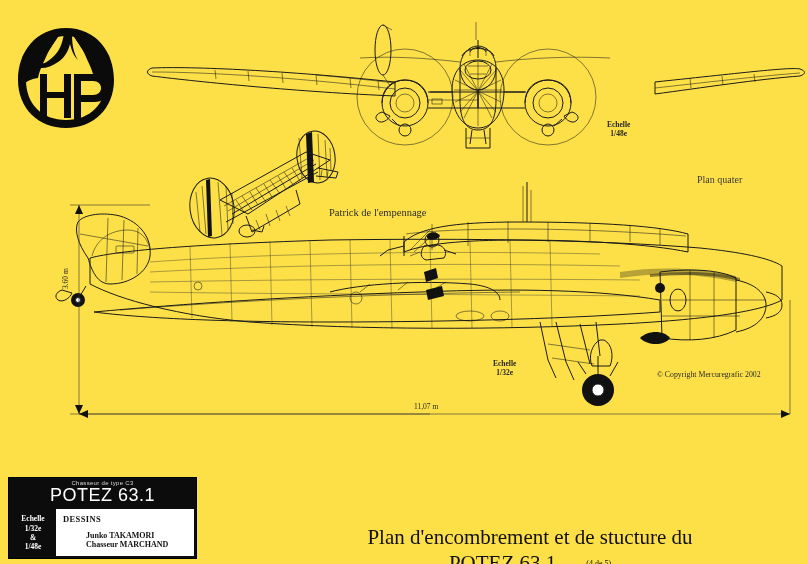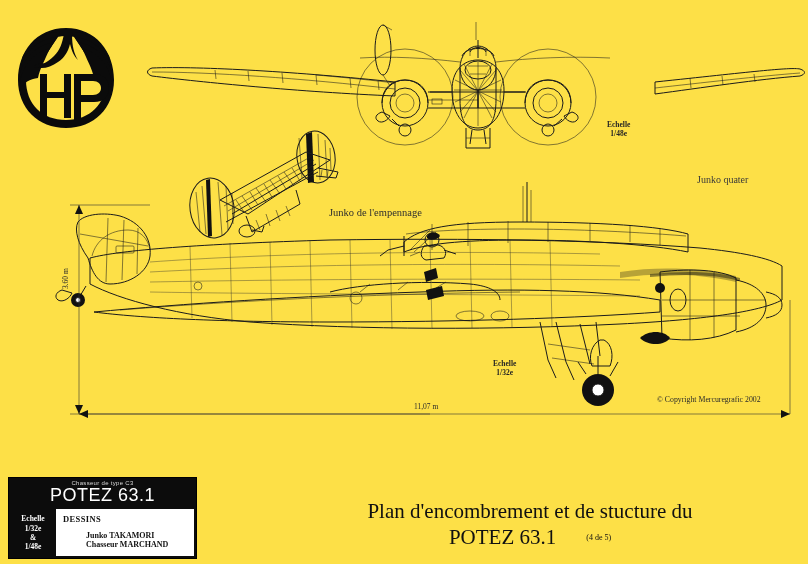--- a/index.html
+++ b/index.html
@@ -35,21 +35,21 @@
     color: #242424;
     white-space: pre;
     line-height: 1.15;
   }
   .lbl-scale { font-size: 7.5px; text-align: center; font-weight: 600; }
 
   #echelle-48  { left: 607px; top: 121px; }
   #echelle-32  { left: 493px; top: 360px; }
   #plan-quater { left: 697px; top: 174px; font-size: 10px; color: #3a3a3a; }
   #detail-emp  { left: 329px; top: 207px; font-size: 10.5px; color: #2e2e2e; }
-  #copyright   { left: 657px; top: 396px; font-size: 7.8px; color: #2a2a2a; }
+  #copyright   { left: 657px; top: 371px; font-size: 7.8px; color: #2a2a2a; }
   #dim-len     { left: 414px; top: 403px; font-size: 7.5px; color: #2a2a2a; }
   #dim-height  {
     left: 62px; top: 289px; font-size: 7.5px; color: #2a2a2a;
     transform: rotate(-90deg); transform-origin: left top;
   }
 
   
   #titleblock {
     left: 8px; top: 477px; width: 187px; height: 80px;
     background: #0c0c0c;
@@ -93,21 +93,21 @@
   #tb-name-0 { top: 22px; }
   #tb-name-1 { top: 31px; }
 
   
   #caption {
     left: 262px; top: 498px; width: 536px;
     text-align: center;
     font-family: "Liberation Serif", serif;
     color: #101010;
   }
-  #caption-l1 { font-size: 21px; line-height: 1.25; }
+  #caption-l1 { font-size: 21px; line-height: 1.25; margin-top: 26px; }
   #caption-l2 { font-size: 21px; line-height: 1.25; }
   #caption-page { font-size: 8px; vertical-align: 4px; margin-left: 30px; }
 </style>
 </head>
 <body>
 
 <div class="sheet">
 
   <div class="abs" id="logo">
     <svg viewBox="0 0 108 112" width="108" height="112">
@@ -421,23 +421,23 @@
         <path class="blk" d="M790 414 L781 410 L781 418 Z"></path>
         <path class="dim" d="M790 300 L790 414"></path>
       </g>
     </svg>
   </div>
 
   <div class="lbl lbl-scale" id="echelle-48"><span>Echelle</span><br><span>1/48e</span></div>
 
   <div class="lbl lbl-scale" id="echelle-32"><span>Echelle</span><br><span>1/32e</span></div>
 
-  <div class="lbl" id="plan-quater">Junko quater</div>
-
-  <div class="lbl" id="detail-emp">Junko de l'empennage</div>
+  <div class="lbl" id="plan-quater">Plan quater</div>
+
+  <div class="lbl" id="detail-emp">Patrick de l'empennage</div>
 
   <div class="lbl" id="copyright">© Copyright Mercuregrafic 2002</div>
 
   <div class="lbl" id="dim-len">11,07 m</div>
 
   <div class="lbl" id="dim-height">3.60 m</div>
 
   <div class="abs" id="titleblock">
     <div id="tb-top">
       <div id="tb-subtitle">Chasseur de type C3</div>

